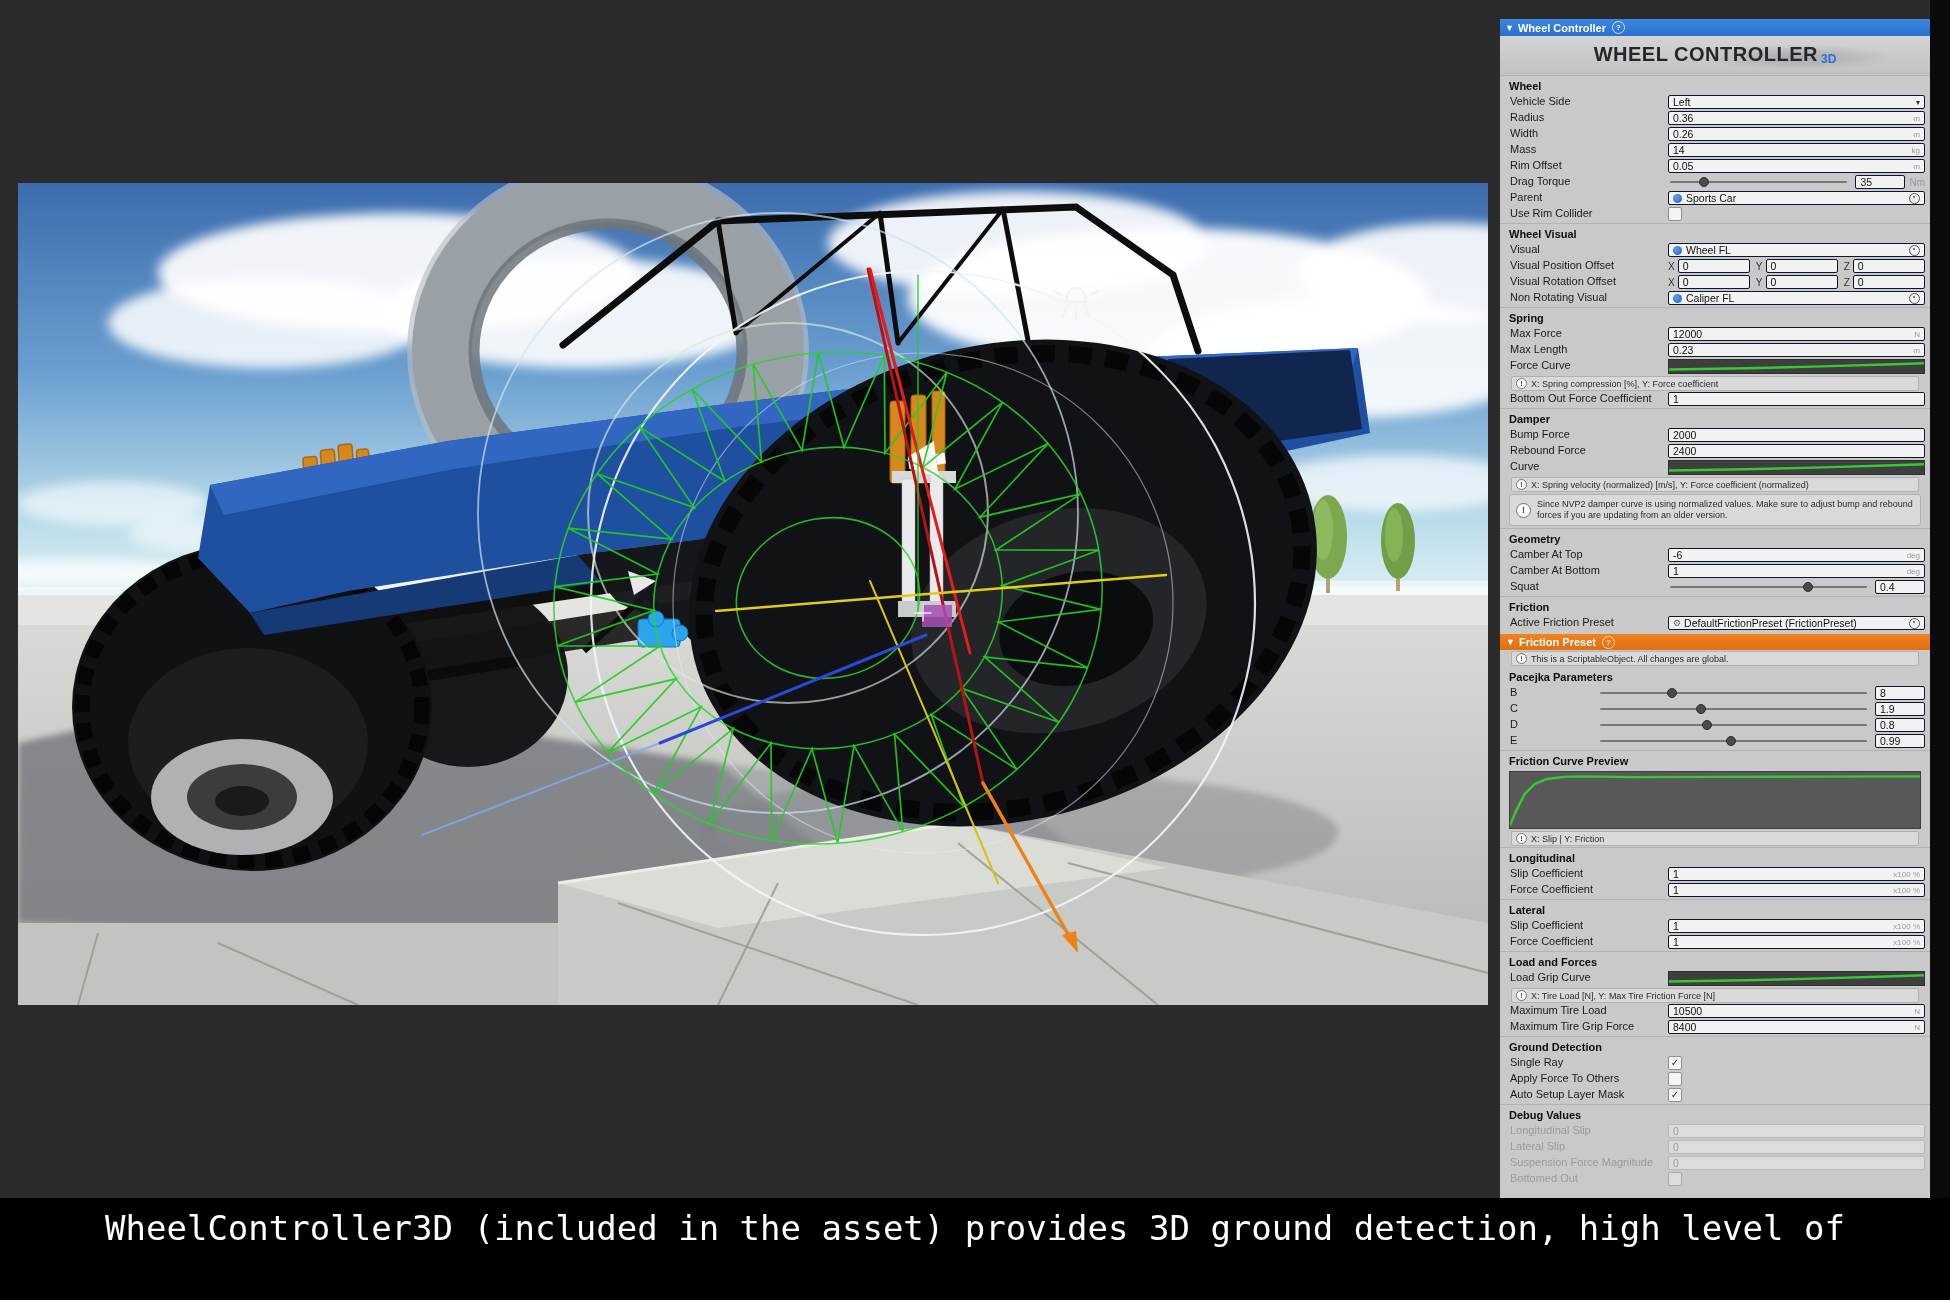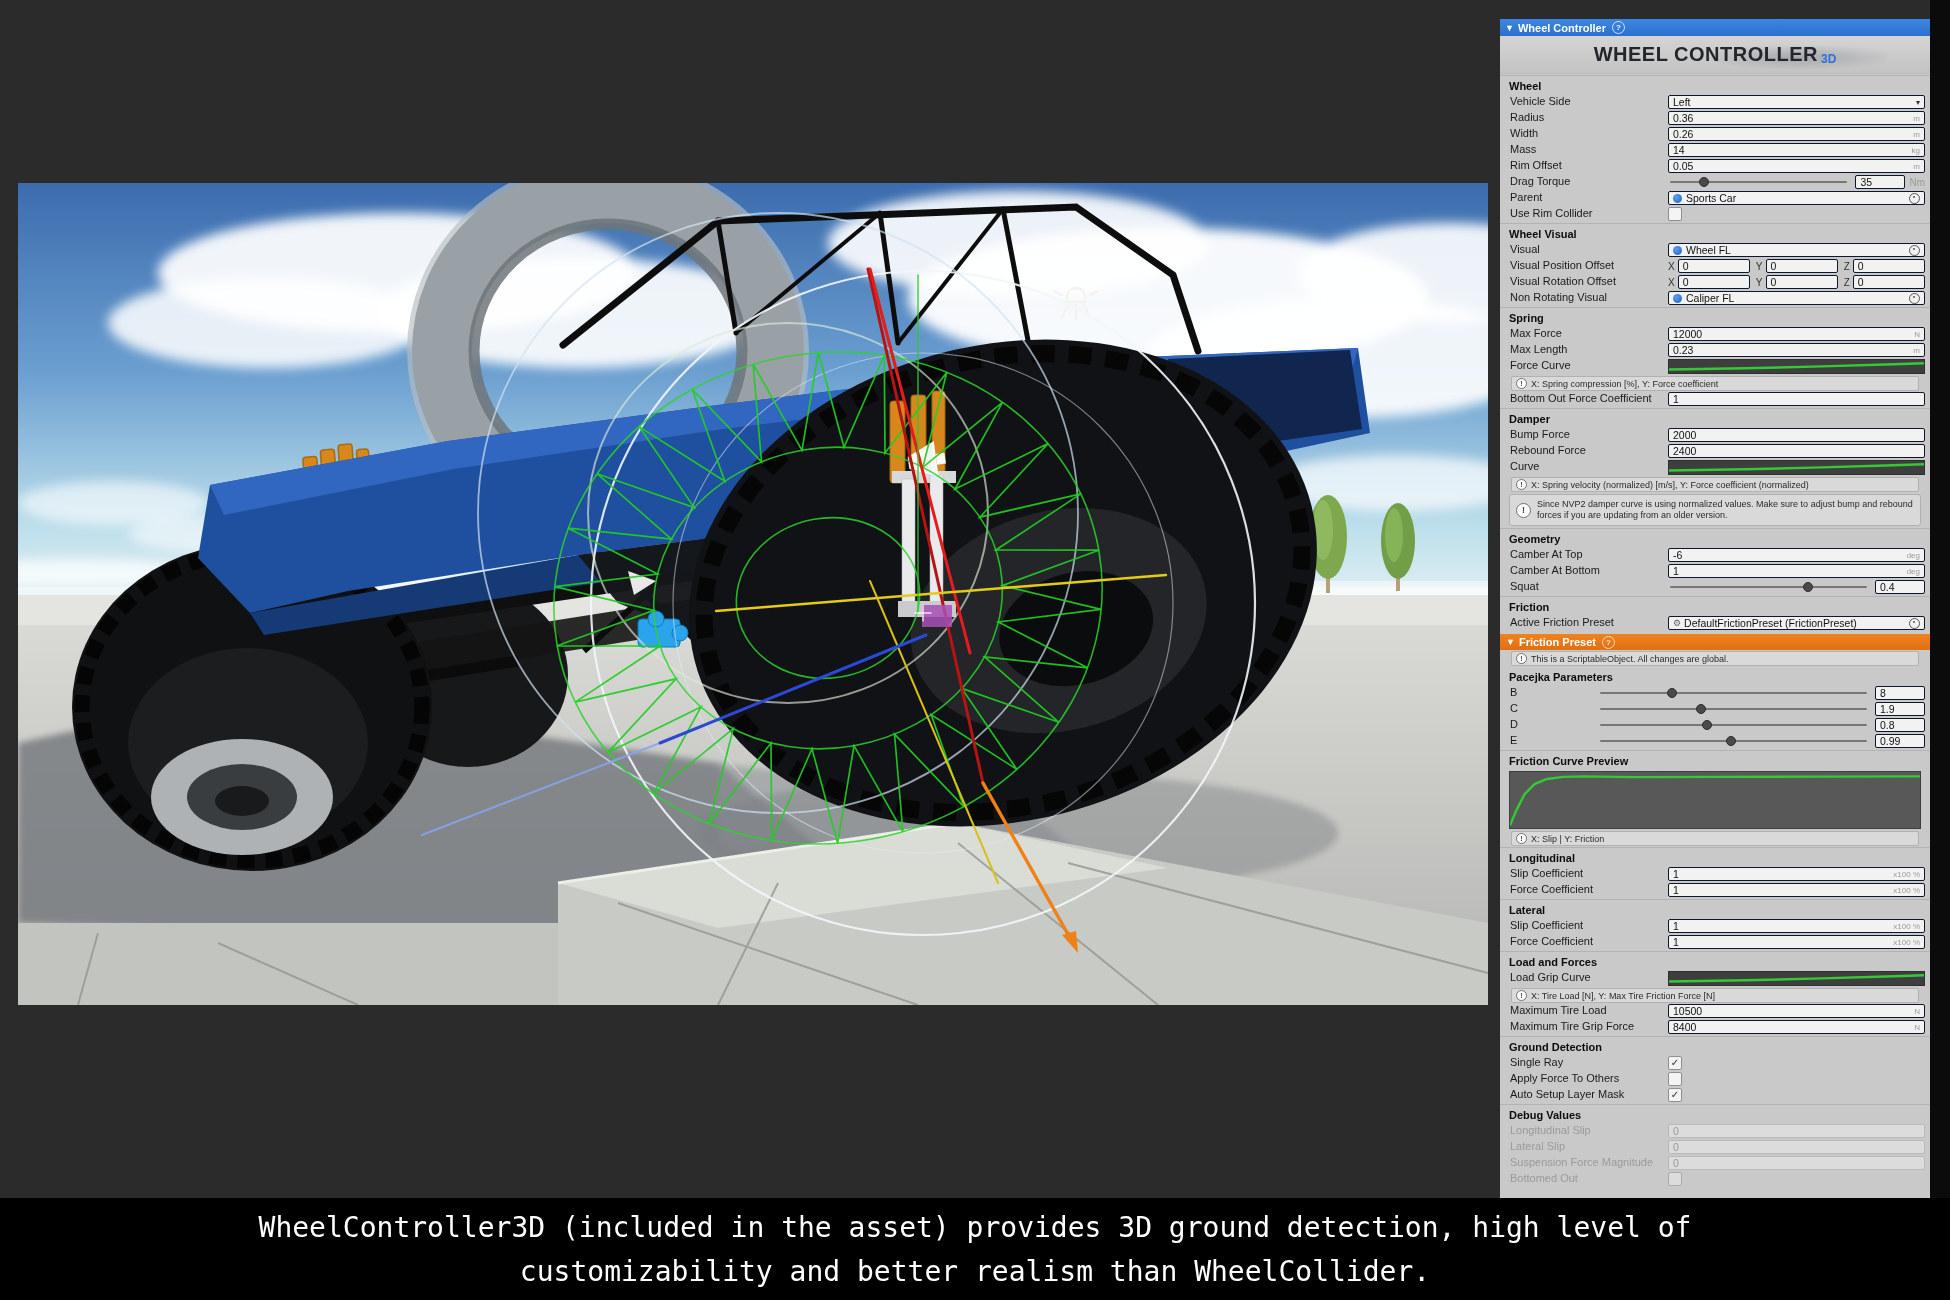--- a/index.html
+++ b/index.html
@@ -61,21 +61,21 @@
   .ohead .help-badge{border-color:#ffd9b0;color:#ffe9d2;}
   .preview{margin:1px 9px 2px;height:56px;background:#585858;border:1px solid #3e3e3e;}
   .row.disabled .lbl{color:#9b9b9b;}
   .row.disabled .fld{background:#dcdcdc;border-color:#b9b9b9;color:#9b9b9b;}
   .row.disabled .cbox{background:#dcdcdc;border-color:#ababab;color:#aaa;}
 
   .right-strip{position:absolute;left:1930px;top:0;width:20px;height:1300px;background:#0b0b0b;}
 
   
   .caption{position:absolute;left:0;top:1198px;width:1950px;height:102px;background:#000;text-align:center;
-           font-family:"DejaVu Sans Mono","Liberation Mono",monospace;color:#fff;font-size:28px;line-height:44px;padding-top:8px;box-sizing:border-box;}
+           font-family:"DejaVu Sans Mono","Liberation Mono",monospace;color:#fff;font-size:34px;line-height:44px;padding-top:8px;box-sizing:border-box;}
 </style>
 </head>
 <body>
 
 <div class="scene">
 <svg width="1470" height="822" viewBox="0 0 1470 822" xmlns="http://www.w3.org/2000/svg">
   <defs>
     <linearGradient id="sky" x1="0" y1="0" x2="0" y2="1">
       <stop offset="0" stop-color="#3c6cae"></stop>
           <stop offset="0.45" stop-color="#6b9fd0"></stop>
@@ -739,14 +739,13 @@
           <span class="cbox"></span>
         </div>
       </div>
     </div>
 </div>
 
 <div class="right-strip"></div>
 
 <div class="caption">
   <div>WheelController3D (included in the asset) provides 3D ground detection, high level of</div>
-  <div>customizability and better realism than WheelCollider.</div>
 </div>
 
 </body></html>

